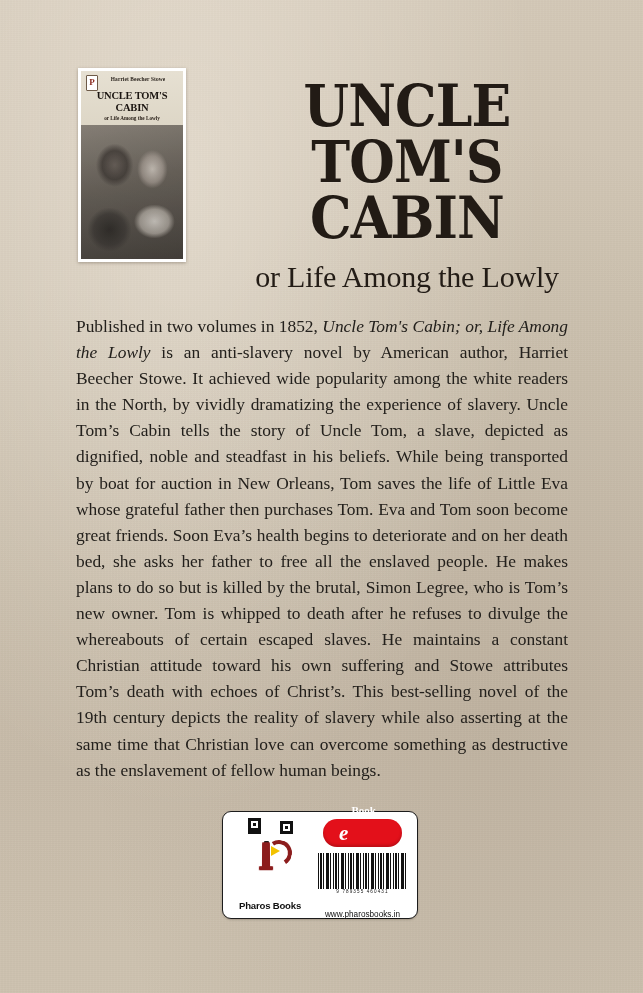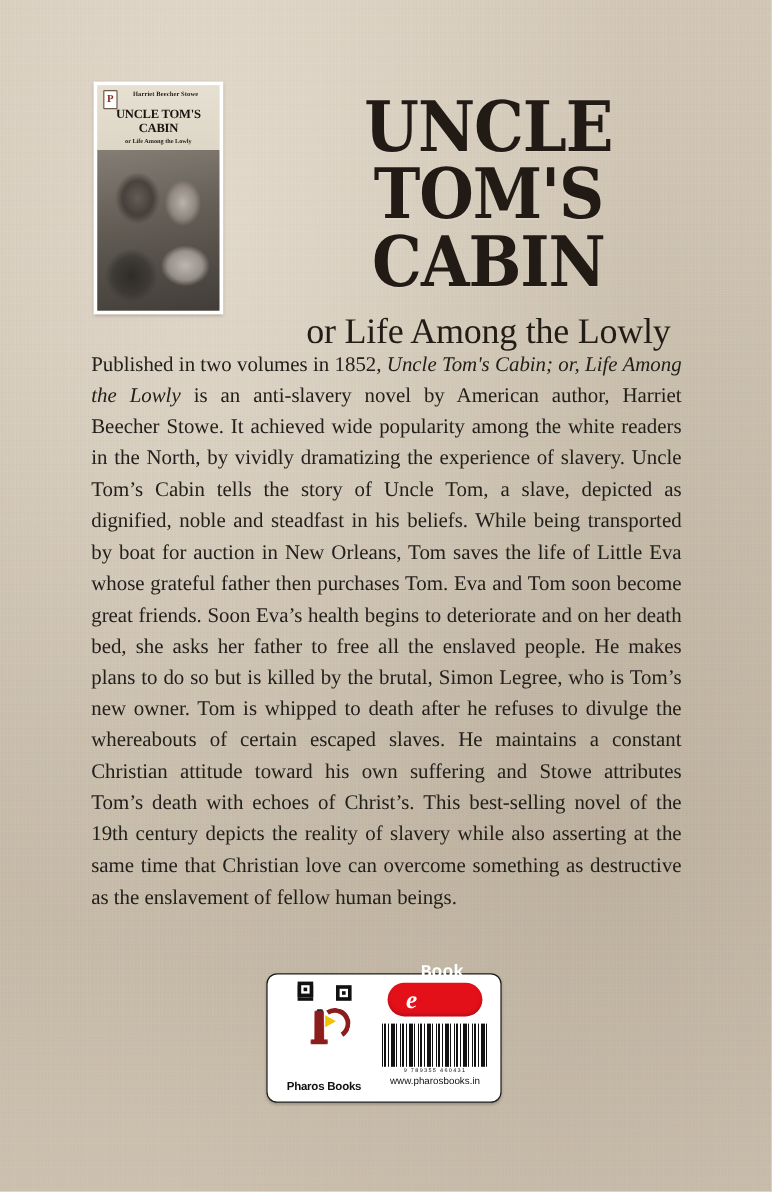--- a/index.html
+++ b/index.html
@@ -165,21 +165,21 @@
     line-height: 34px;
     color: #231c16;
     margin-top: 14px;
     letter-spacing: -0.2px;
   }
 
   
   .blurb {
     position: absolute;
     left: 76px;
-    top: 290px;
+    top: 313px;
     width: 492px;
     font-family: "Liberation Serif", serif;
     font-size: 17.4px;
     line-height: 26.1px;
     color: #23201c;
     text-align: justify;
     text-justify: inter-word;
     hyphens: none;
   }
   .blurb em {
@@ -339,23 +339,23 @@
     line-height: 20px;
     margin-right: 1px;
   }
   .ebook .stack {
     display: flex;
     flex-direction: column;
     align-items: flex-start;
     line-height: 1;
   }
   .ebook .book {
-    font-family: Liberation Mono, monospace;
-    font-weight: bold;
-    font-size: 15px;
+    font-family: Liberation Serif, serif;
+    font-weight: bold;
+    font-size: 11px;
     line-height: 13px;
   }
   .ebook .avail {
     font-family: "Liberation Serif", serif;
     font-weight: bold;
     font-size: 9px;
     line-height: 10px;
     margin-top: 36px;
   }
 
@@ -384,21 +384,22 @@
     font-family: "Liberation Sans", sans-serif;
     font-size: 4.6px;
     letter-spacing: 1.1px;
     color: #111;
     margin-top: 0px;
   }
   .barcode-url {
     font-family: "Liberation Sans", sans-serif;
     font-size: 8.2px;
     color: #111;
-    margin-top: 2px;
+    margin-top: 16px;
+    text-decoration: underline;
   }
 </style>
 </head>
 <body>
 
 <div class="cover">
 
   <div class="grain"></div>
 
   <div class="header">

